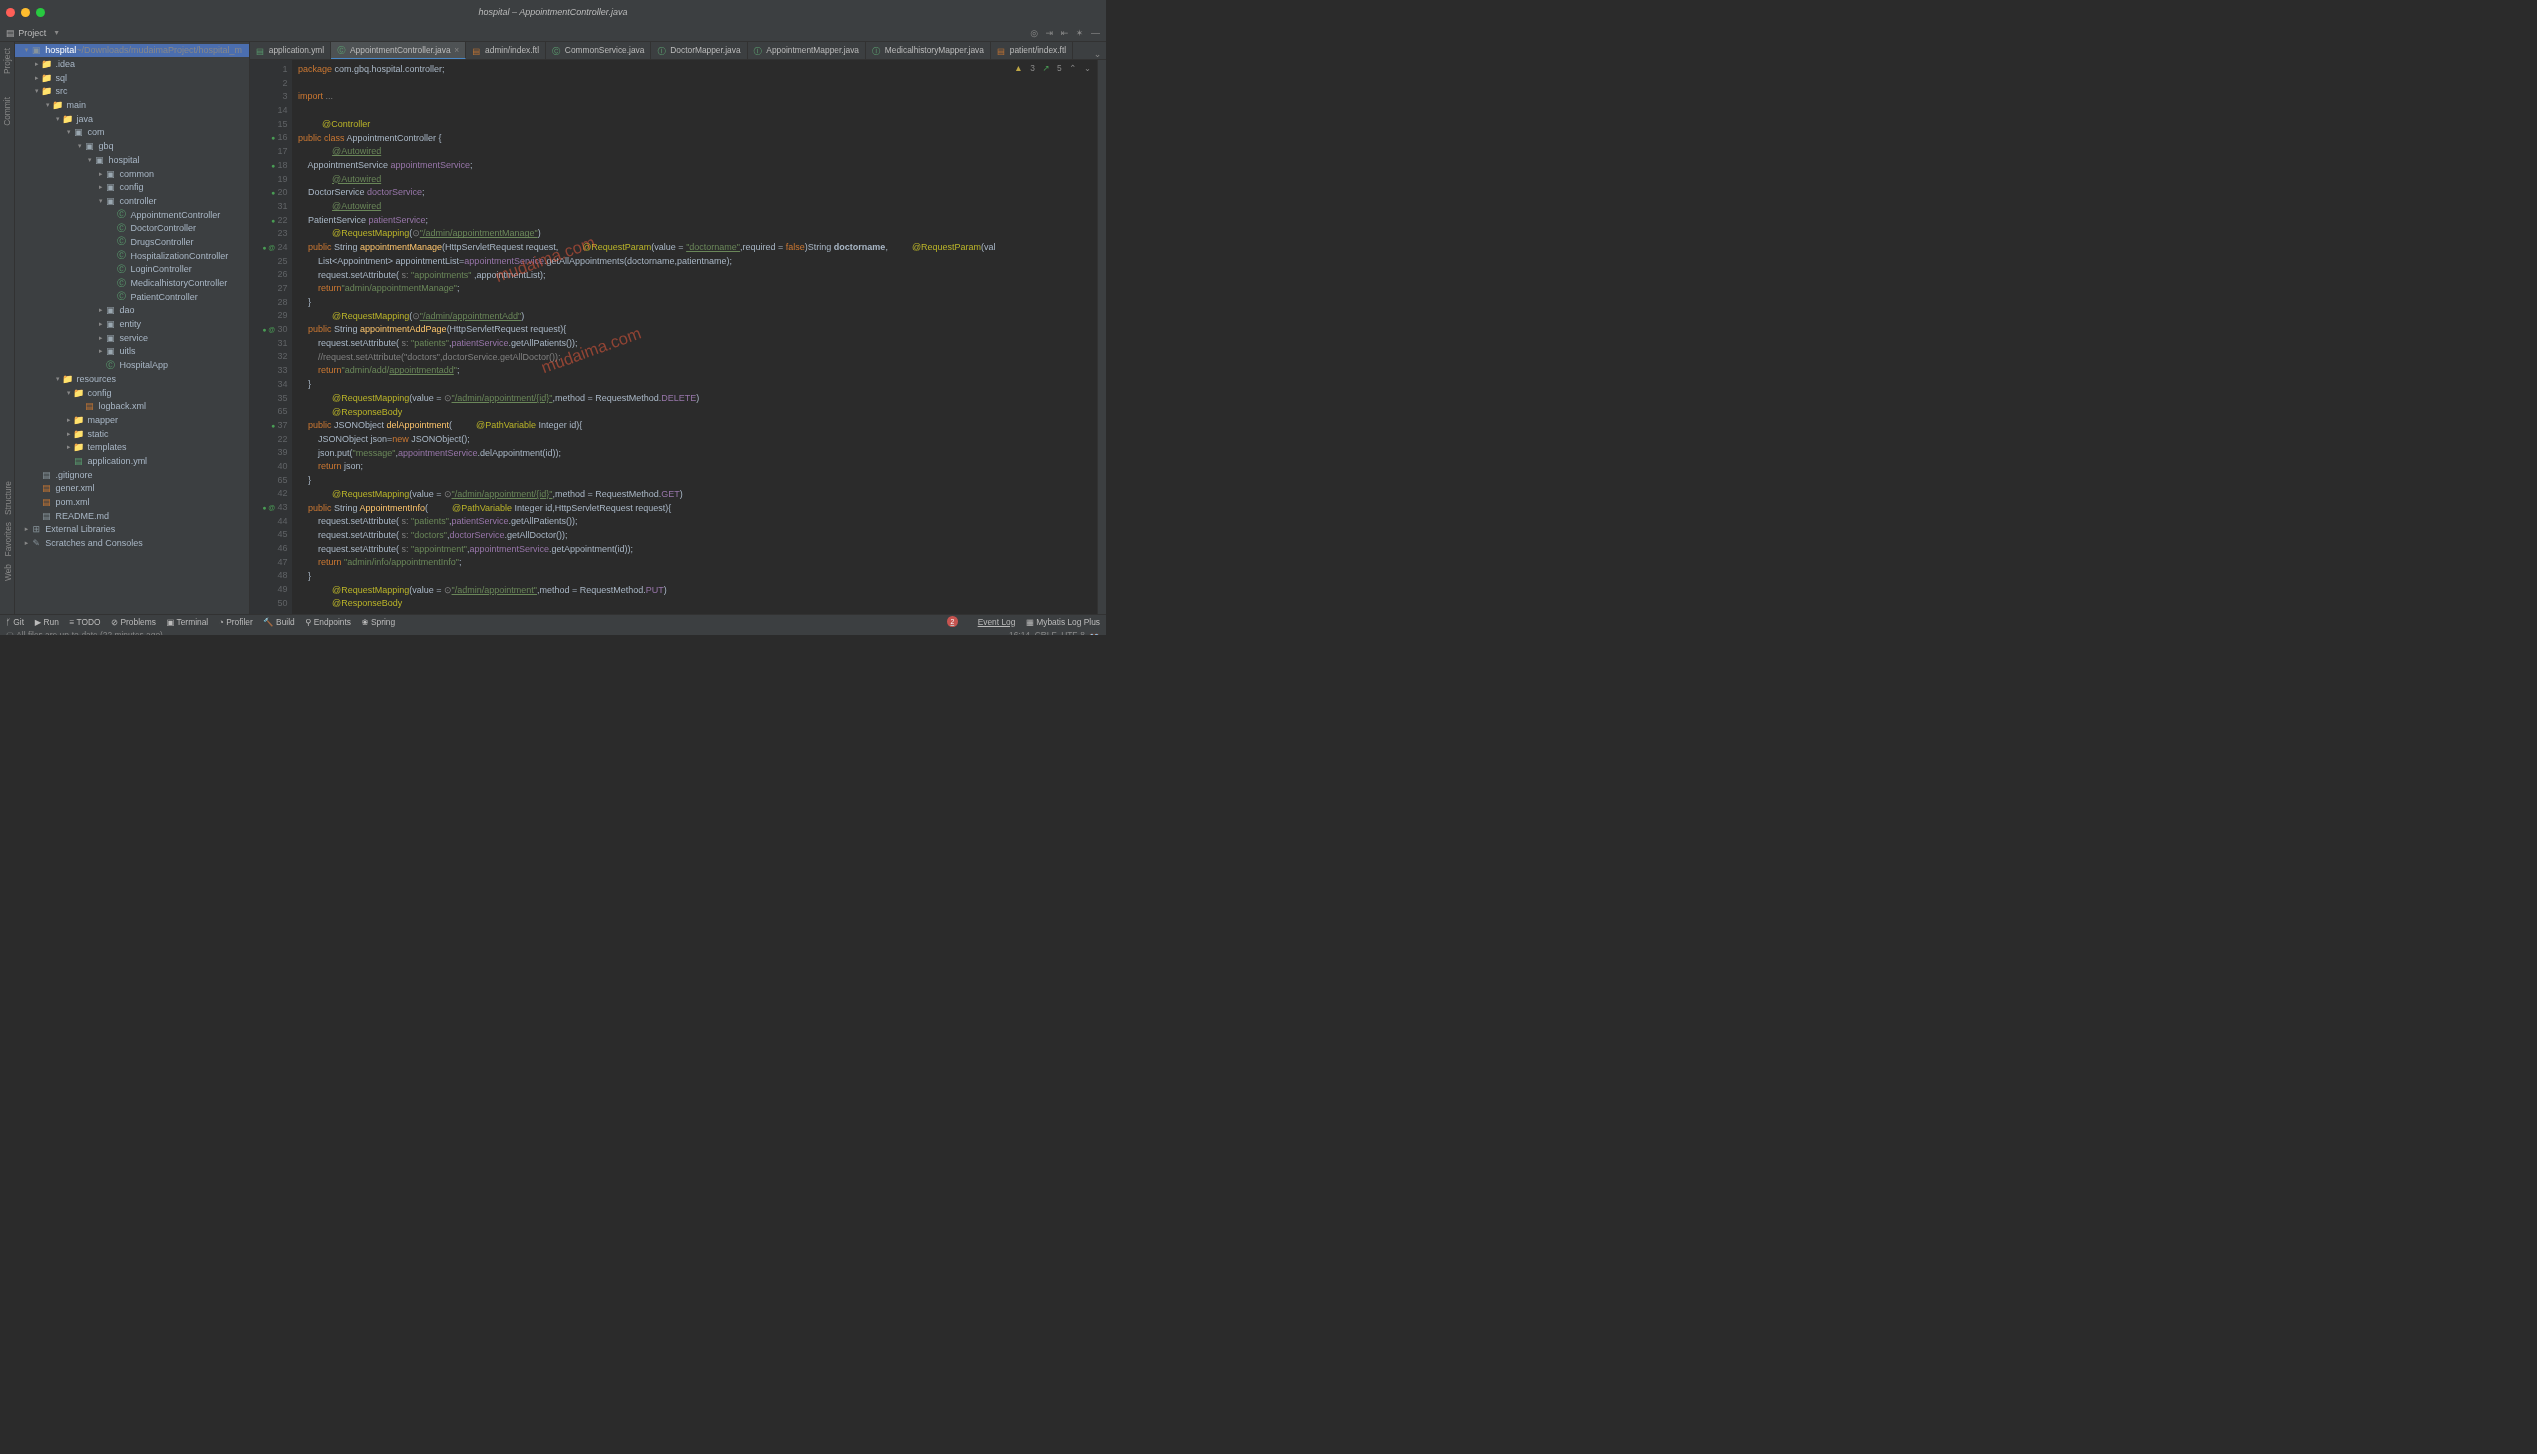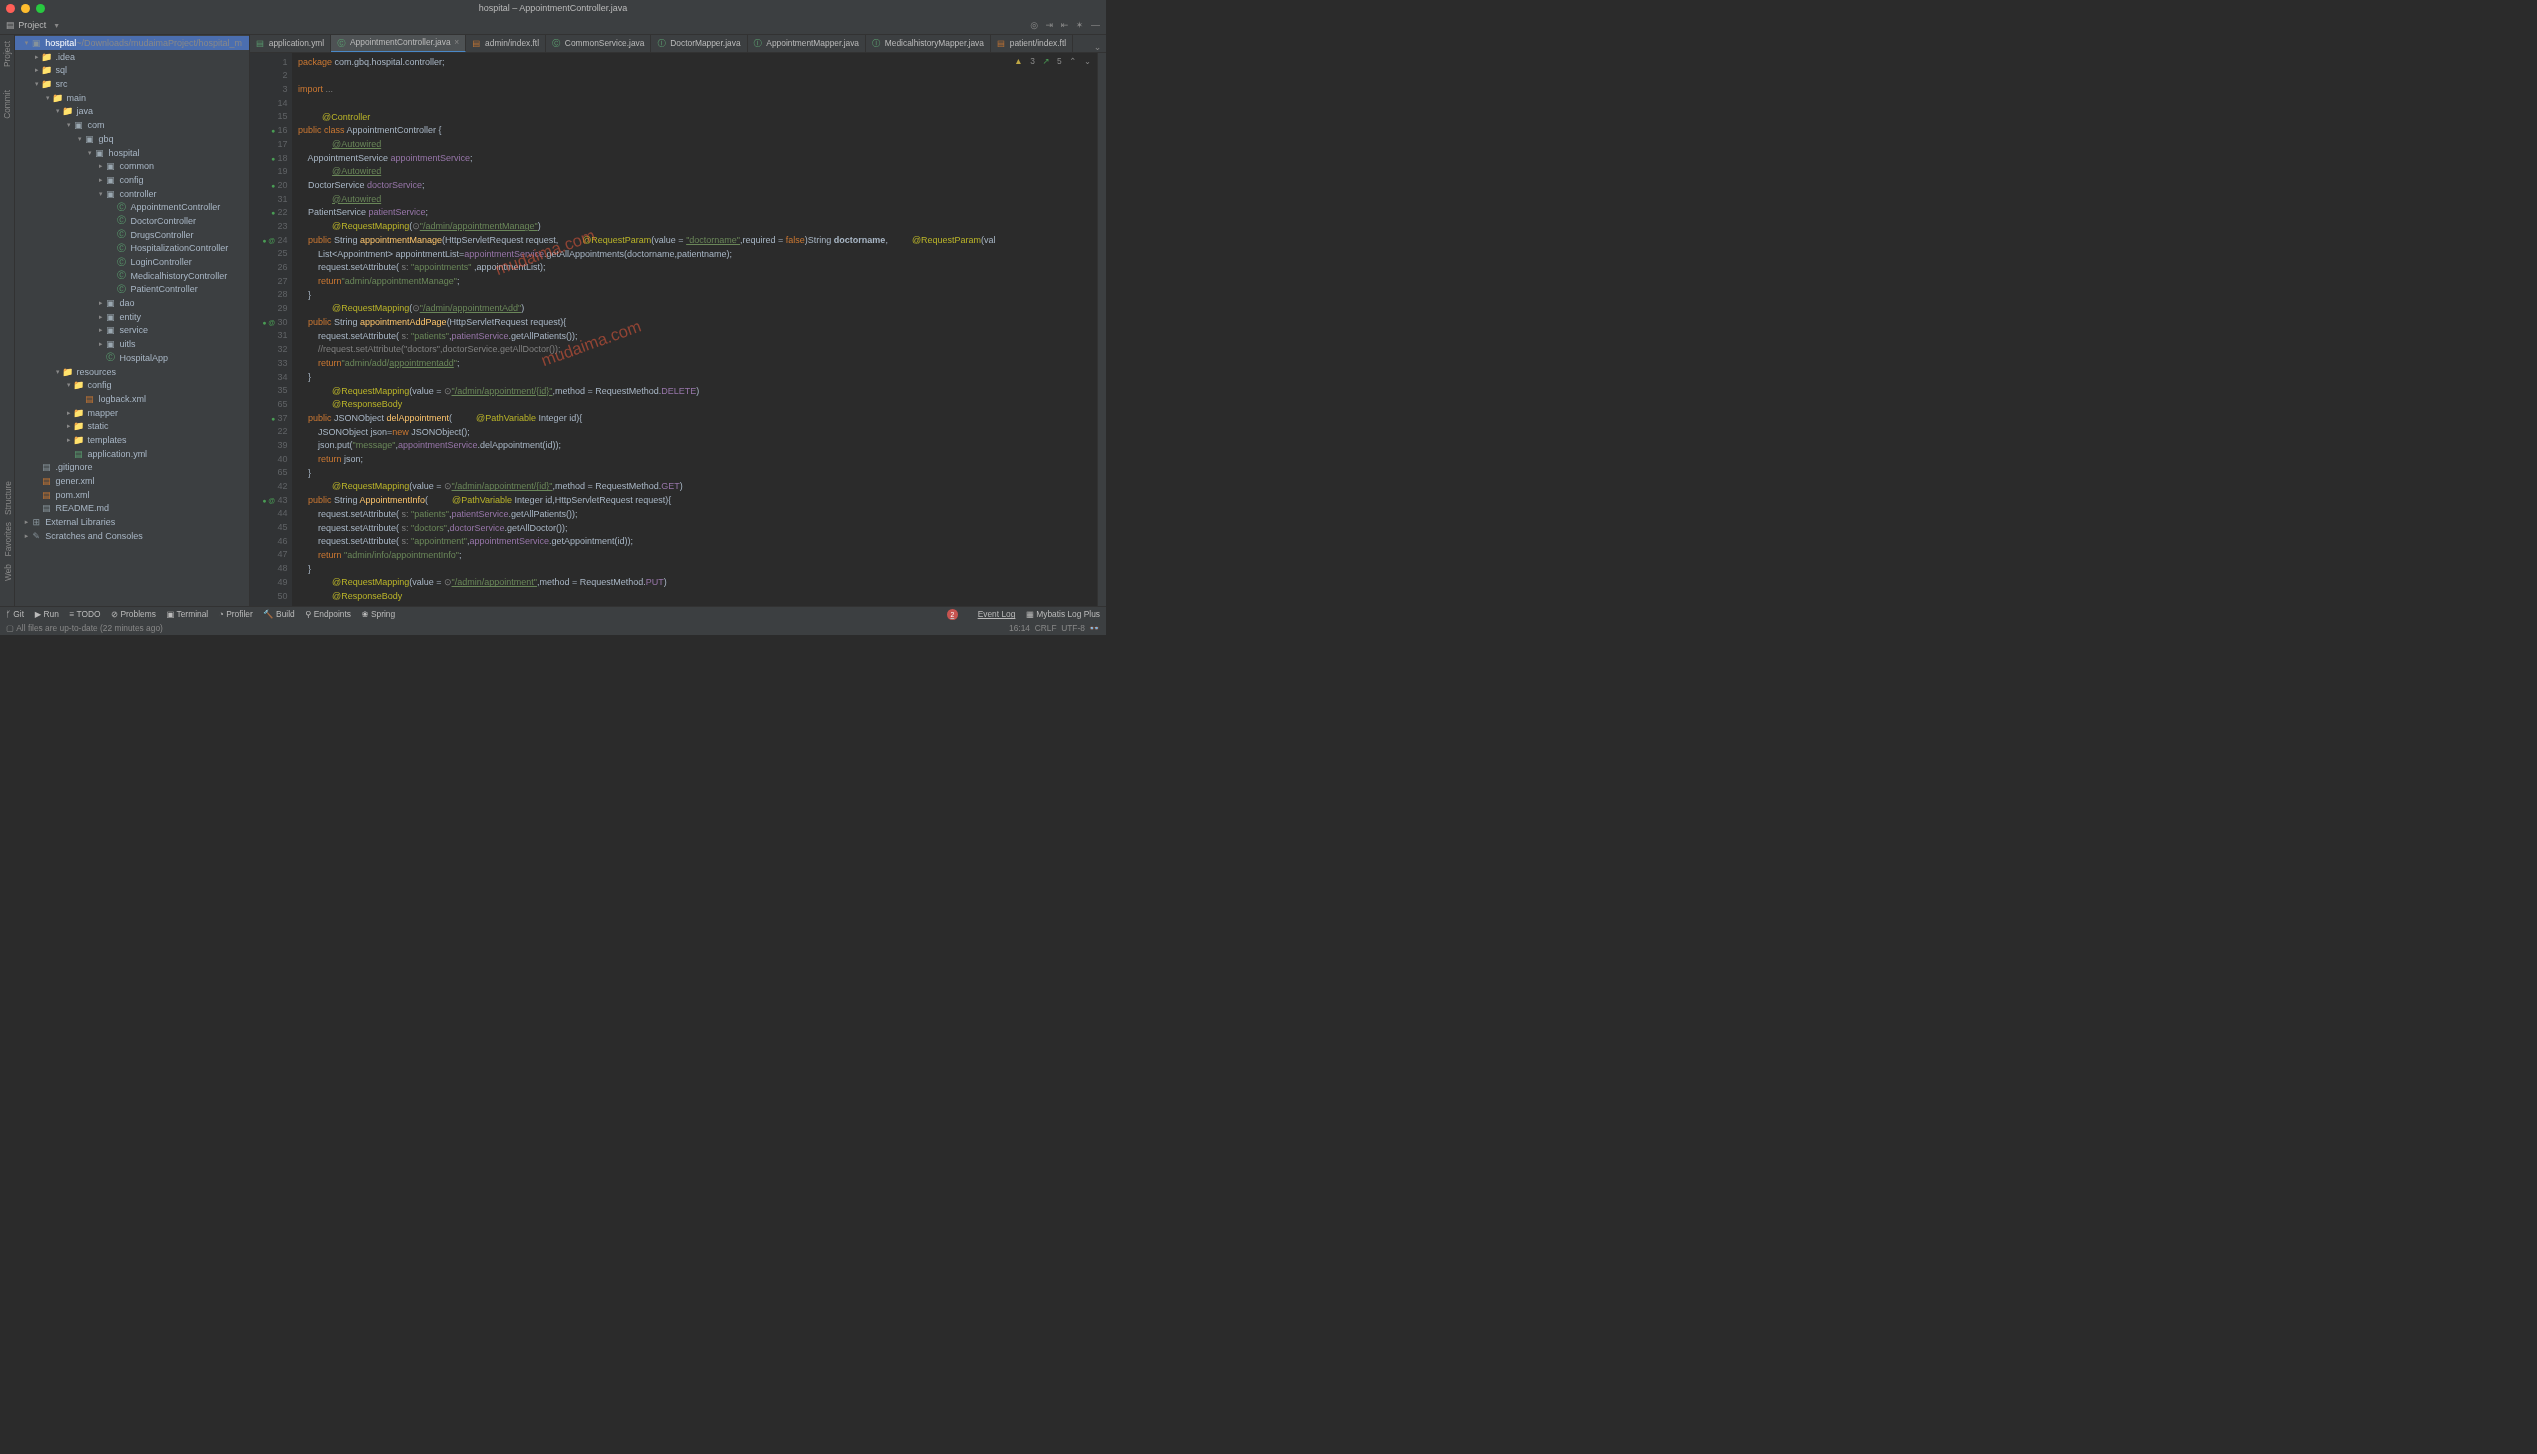--- a/index.html
+++ b/index.html
@@ -1,17 +1,17 @@
 <!DOCTYPE html>
 <html style="font-size:12px"><head>
 <meta charset="utf-8">
 <style>
 *{margin:0;padding:0;box-sizing:border-box;font-family:'Segoe UI','Helvetica Neue',Arial,sans-serif;}
 body{background:#2b2b2b;color:#a9b7c6;font-size:9px;overflow:hidden;width:1106px;height:635px;position:relative;}
-.titlebar{height:16.7px;background:#3c3f41;display:flex;align-items:center;padding:4px 6px;position:relative;}
+.titlebar{height:16.7px;background:#3c3f41;display:flex;align-items:center;padding:12px 6px;position:relative;font-style:italic;}
 .traffic{display:flex;gap:6px;}
 .dot{width:9px;height:9px;border-radius:50%;}
 .dot.r{background:#ff5f57;}
 .dot.y{background:#ffbd2e;}
 .dot.g{background:#28c940;}
 .wtitle{position:absolute;left:50%;transform:translateX(-50%);color:#bbb;font-size:9px;}
 .toolbar{height:18px;background:#3c3f41;border-bottom:0.8px solid #323232;display:flex;align-items:center;padding:0 6px;}
 .proj-lbl{display:flex;align-items:center;gap:3.8px;color:#bbb;}
 .proj-lbl .icon{color:#aaa;}
 .tb-actions{margin-left:auto;display:flex;gap:7.6px;color:#888;}

